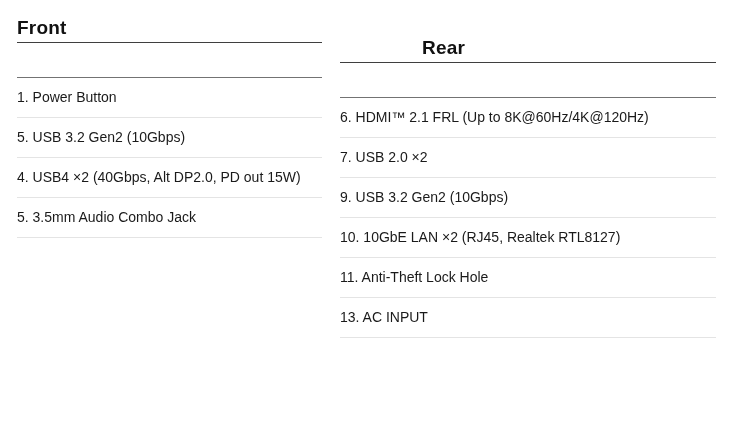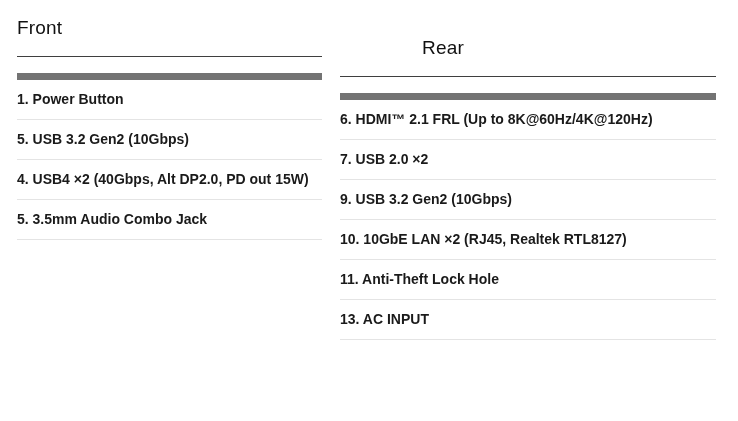--- a/index.html
+++ b/index.html
@@ -28,36 +28,35 @@
       flex: 0 0 auto;
     }
     .col-rear {
       width: 376px;
       flex: 0 0 auto;
     }
     .heading {
       margin: 0;
       font-size: 19px;
       line-height: 24px;
-      font-weight: 400;
+      font-weight: 700;
       letter-spacing: 0.2px;
       color: #111111;
-      padding-bottom: 16px;
+      padding-bottom: 2px;
       border-bottom: 1px solid #3f3f3f;
     }
     .heading-rear {
       padding-left: 82px;
       margin-top: 20px;
     }
     .spec-list {
       list-style: none;
-      margin: 16px 0 0 0;
+      margin: 34px 0 0 0;
       padding: 0;
-      border-top: 7px solid #737373;
-      font-weight: bold;
+      border-top: 1px solid #737373;
     }
     .spec-list li {
       height: 39px;
       line-height: 39px;
       font-size: 14px;
       color: #1a1a1a;
       border-bottom: 1px solid #e4e4e4;
       white-space: nowrap;
       overflow: hidden;
     }

